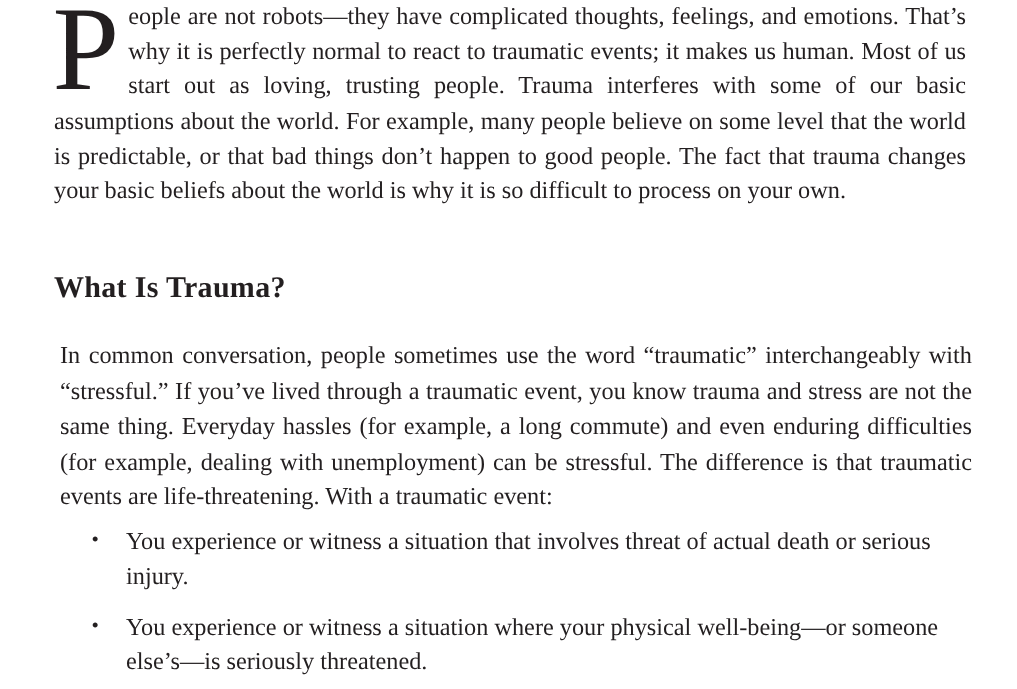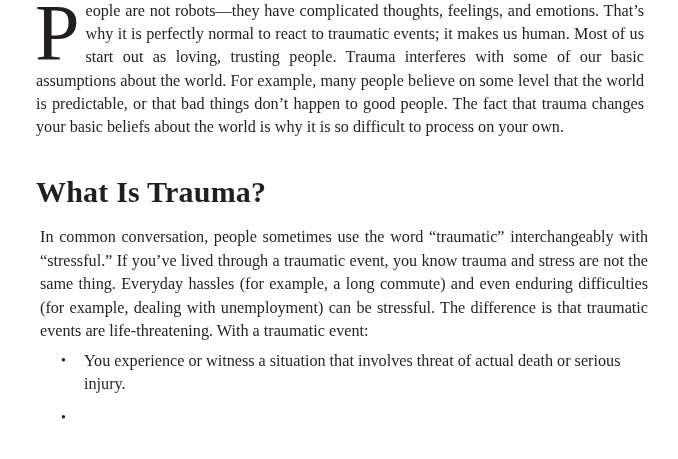--- a/index.html
+++ b/index.html
@@ -37,21 +37,21 @@
       margin: 2px 6px 0 -1px;
       padding: 0;
       font-family: "Liberation Serif", "DejaVu Serif", serif;
       color: #231f20;
     }
     .heading {
       position: absolute;
       top: 172px;
       left: 0;
       margin: 0;
-      font-size: 30px;
+      font-size: 20px;
       font-weight: bold;
       line-height: 40px;
       letter-spacing: 0.2px;
       color: #231f20;
     }
     .body2 {
       position: absolute;
       top: 226px;
       left: 4px;
       width: 608px;
@@ -95,15 +95,16 @@
 
   <p class="body2">In common conversation, people sometimes use the word “traumatic” interchangeably with “stressful.” If you’ve lived through a traumatic event, you know trauma and stress are not the same thing. Everyday hassles (for example, a long commute) and even enduring diffi­culties (for example, dealing with unemployment) can be stressful. The difference is that traumatic events are life-threatening. With a traumatic event:</p>
 
   <ul class="bullets">
     <li class="bullet-item">
       <span class="bullet-mark">•</span>
       <span>You experience or witness a situation that involves threat of actual death or serious injury.</span>
     </li>
     <li class="bullet-item">
       <span class="bullet-mark">•</span>
+      <span>You experience or witness a situation where your physical well-being—or someone else’s—is seriously threatened.</span>
     </li>
   </ul>
 </div>
 
 </body></html>

